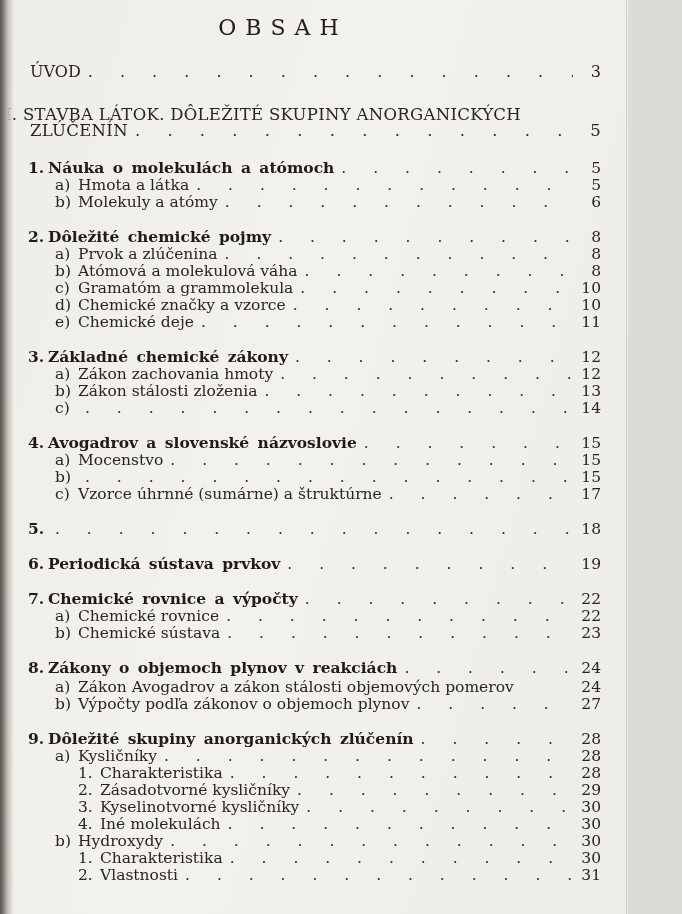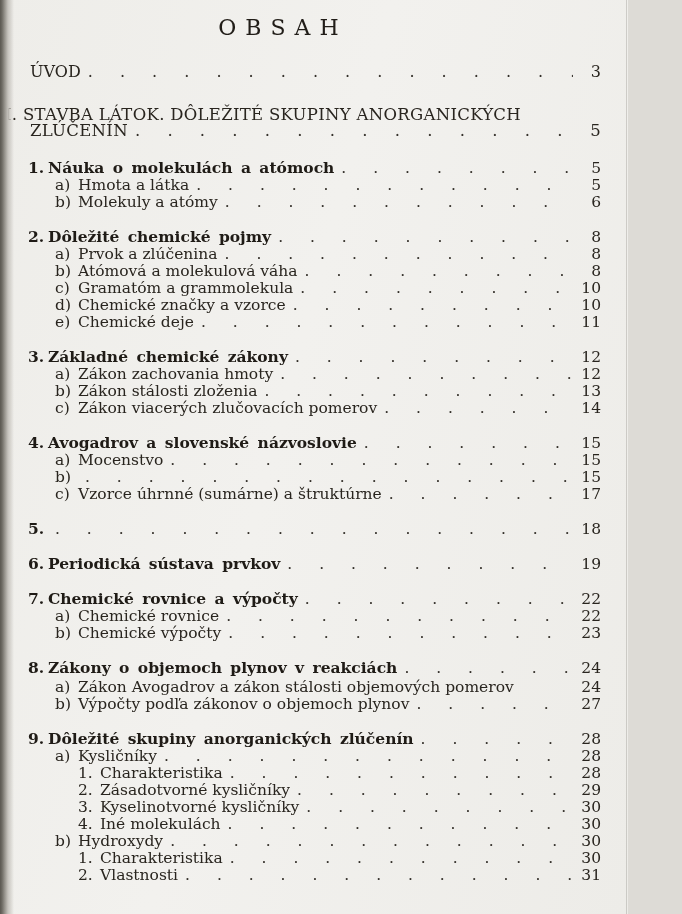--- a/index.html
+++ b/index.html
@@ -182,21 +182,20 @@
         <span class="pagenum">12</span>
       </div>
       <div class="row l2">
         <span class="marker">b)</span>
         <span class="text">Zákon stálosti zloženia</span>
         <span class="dots"></span>
         <span class="pagenum">13</span>
       </div>
       <div class="row l2">
         <span class="marker">c)</span>
-        <span class="text">Zákon viacerých zlučovacích pomerov</span>
         <span class="dots"></span>
         <span class="pagenum">14</span>
       </div>
       <div class="row l1 bold g-section">
         <span class="marker">4.</span>
         <span class="text">Avogadrov a slovenské názvoslovie</span>
         <span class="dots"></span>
         <span class="pagenum">15</span>
       </div>
       <div class="row l2">
@@ -234,21 +233,21 @@
         <span class="pagenum">22</span>
       </div>
       <div class="row l2">
         <span class="marker">a)</span>
         <span class="text">Chemické rovnice</span>
         <span class="dots"></span>
         <span class="pagenum">22</span>
       </div>
       <div class="row l2">
         <span class="marker">b)</span>
-        <span class="text">Chemické výpočty</span>
+        <span class="text">Chemické sústava</span>
         <span class="dots"></span>
         <span class="pagenum">23</span>
       </div>
       <div class="row l1 bold g-section">
         <span class="marker">8.</span>
         <span class="text">Zákony o objemoch plynov v reakciách</span>
         <span class="dots"></span>
         <span class="pagenum">24</span>
       </div>
       <div class="row l2">

